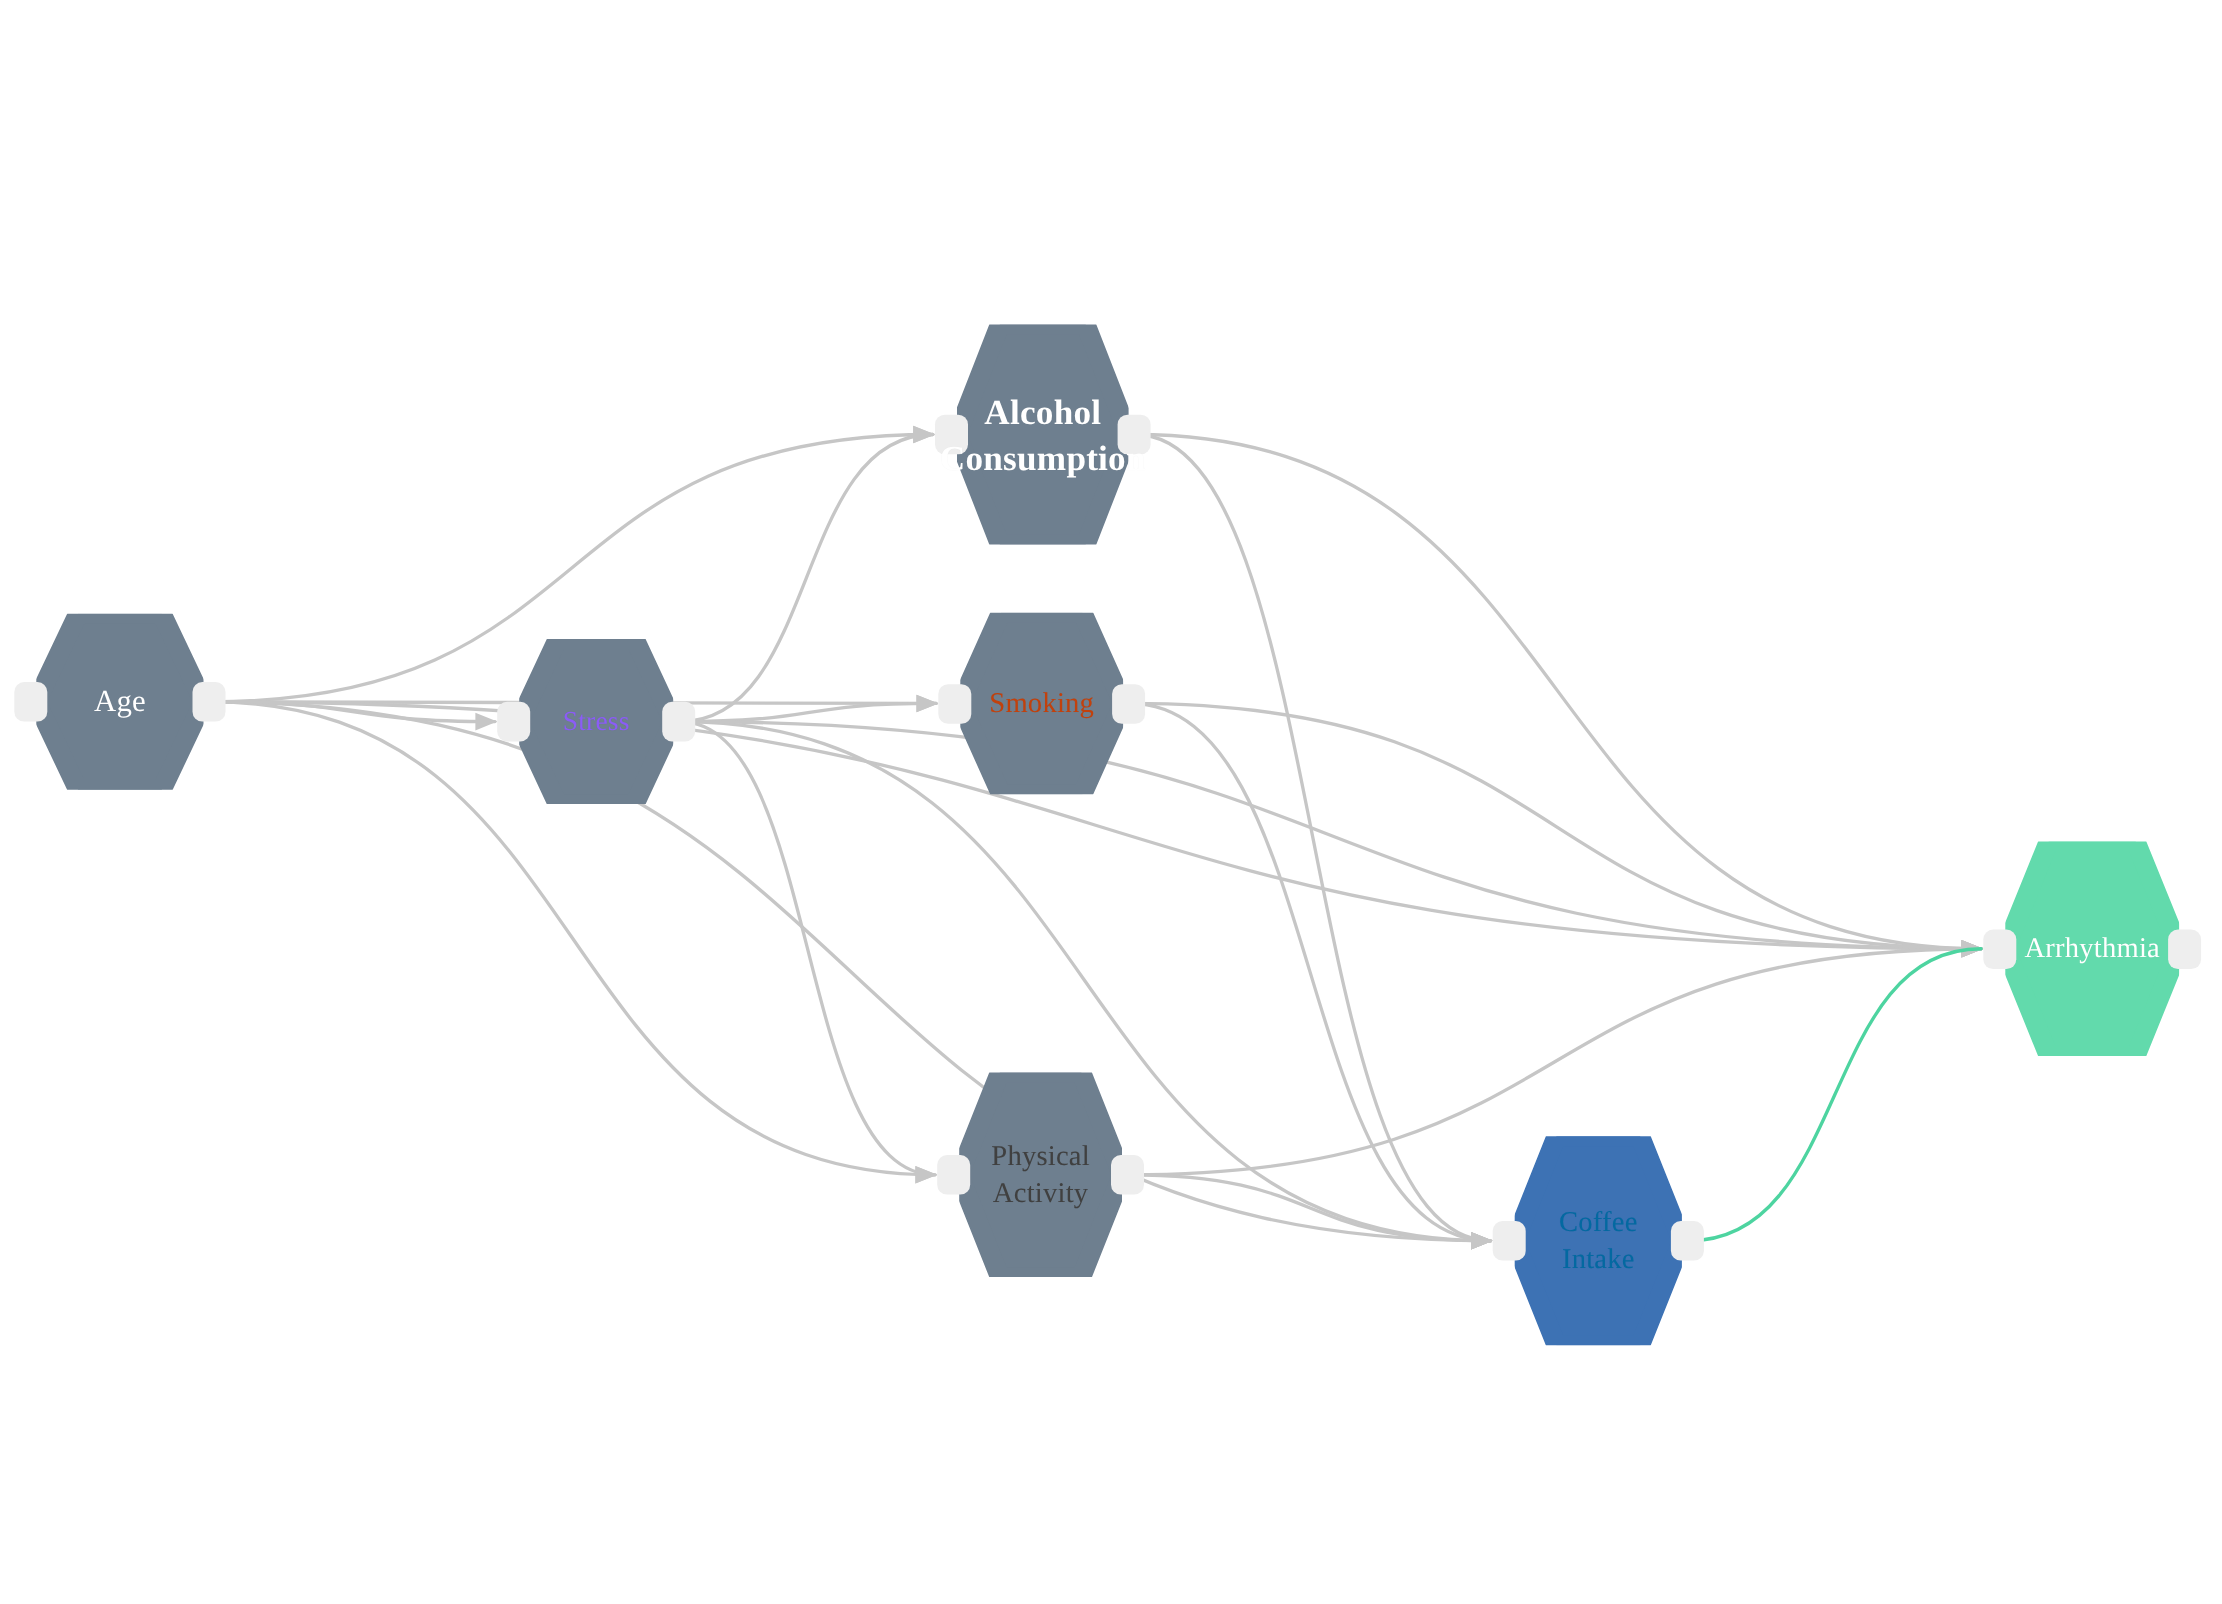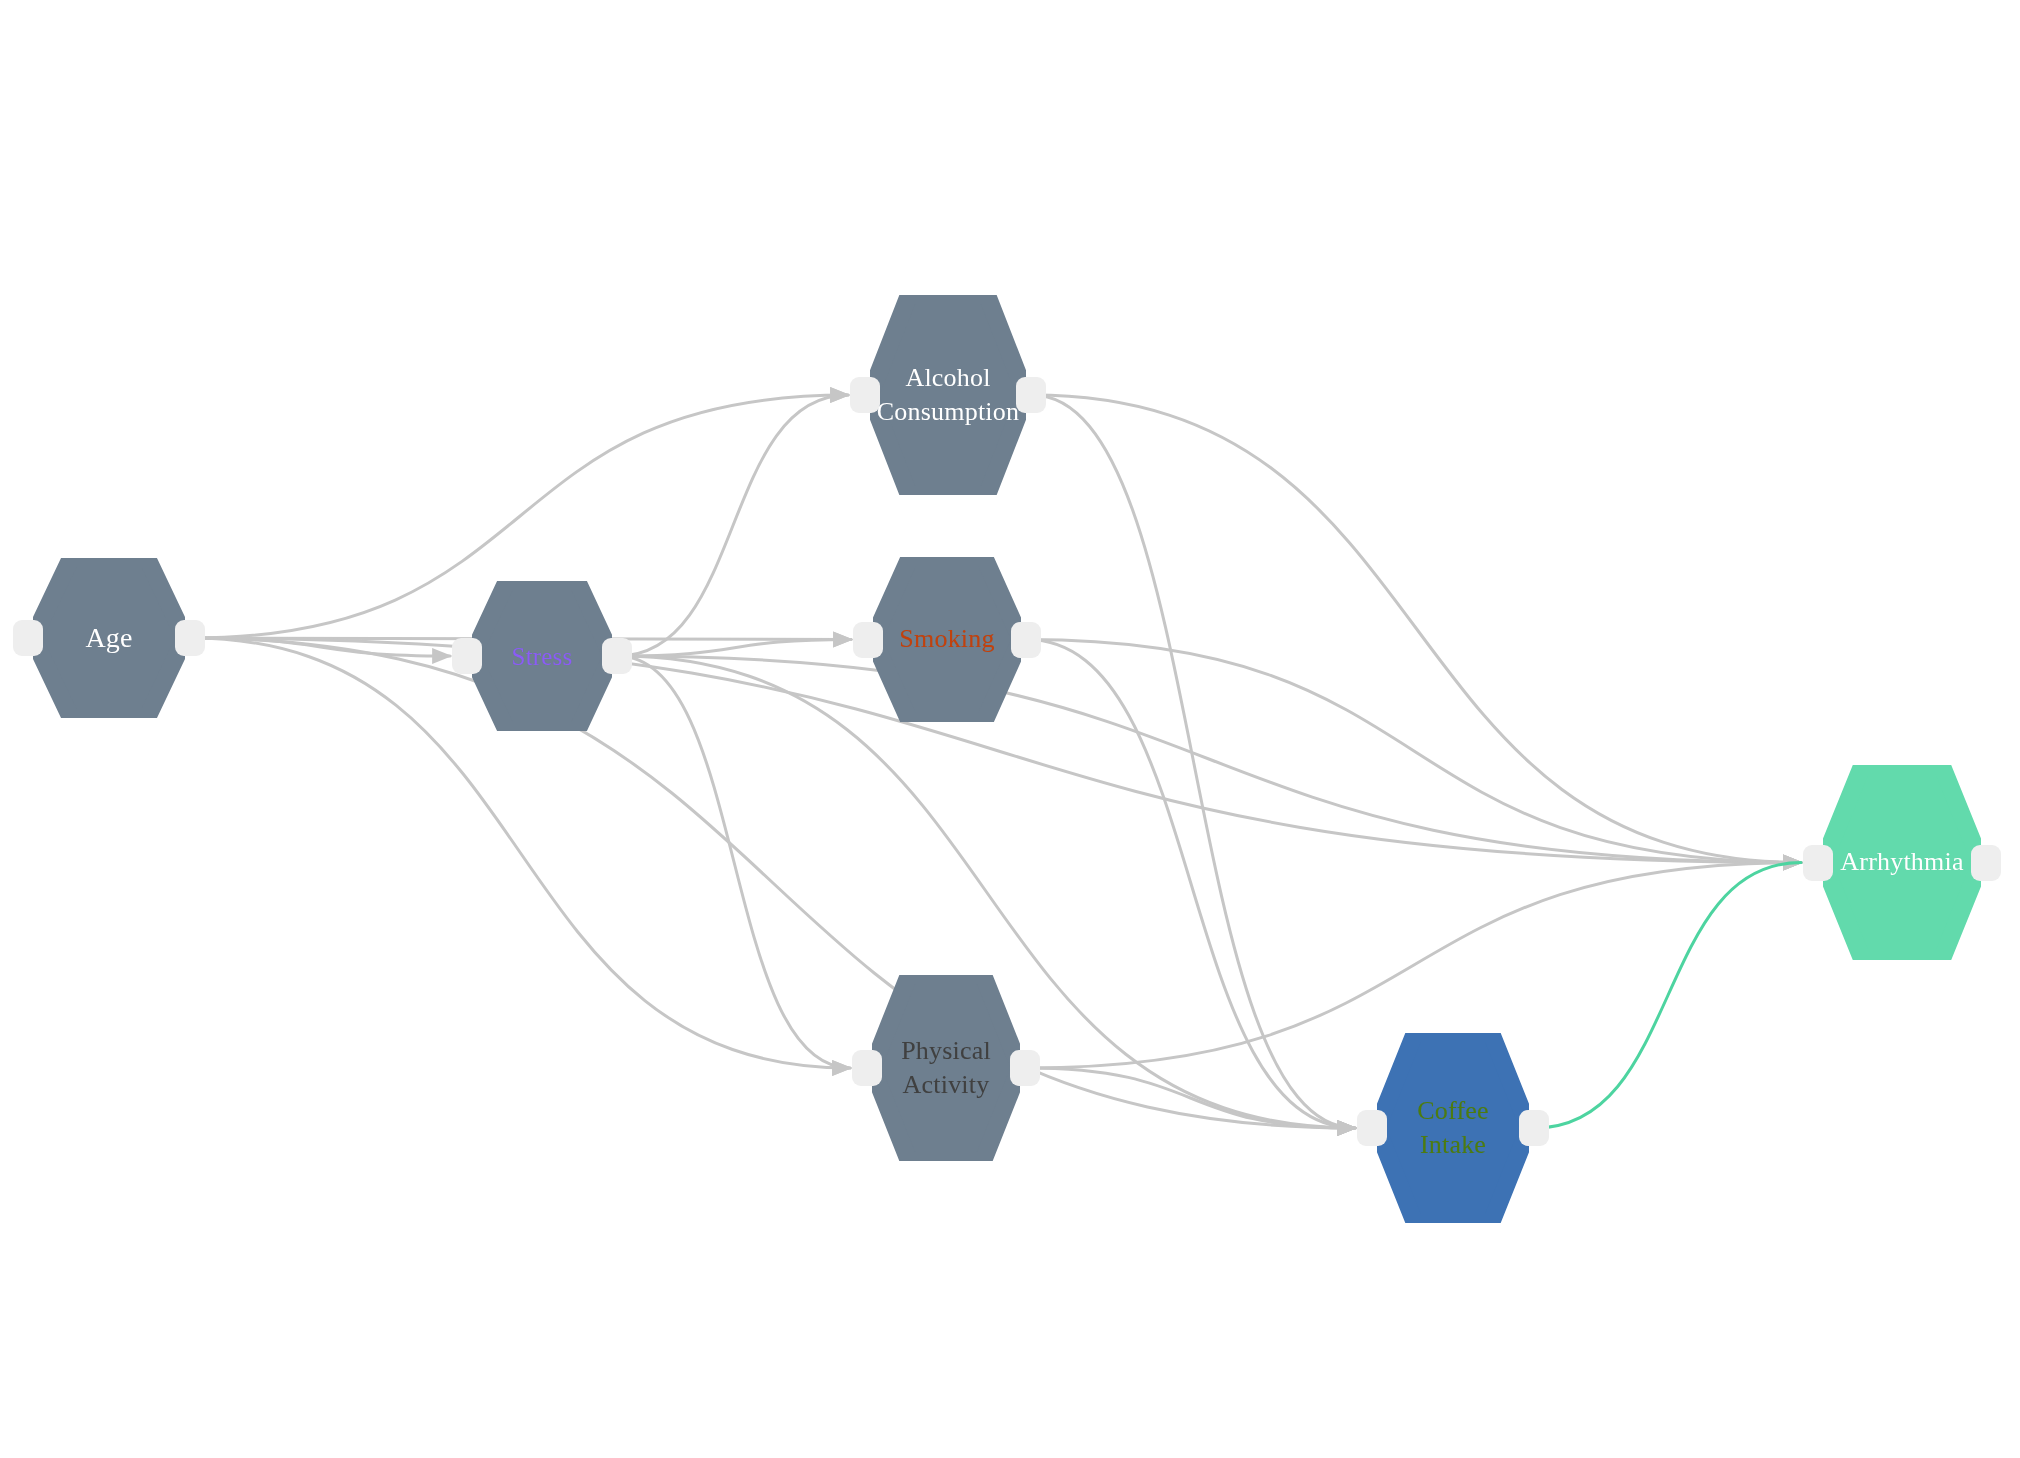--- a/index.html
+++ b/index.html
@@ -109,21 +109,21 @@
         <div class="handle left"></div>
         <div class="handle right"></div>
         <div class="node-label" style="font-size: 25px; color: #8b5cf6;">Stress</div>
       </div>
       <div class="node" style="left: 870px; top: 295px; width: 156px; height: 200px;">
         <svg class="node-shape" viewBox="0 0 156 200">
           <polygon points="39,0 117,0 156,100 117,200 39,200 0,100" fill="#6e7f8f" stroke="#6e7f8f" stroke-width="18" stroke-linejoin="round"></polygon>
         </svg>
         <div class="handle left"></div>
         <div class="handle right"></div>
-        <div class="node-label" style="font-size: 26px; color: rgb(255, 255, 255);">Alcohol
+        <div class="node-label" style="font-size: 32px; color: rgb(255, 255, 255); font-weight: bold;">Alcohol
 Consumption</div>
       </div>
       <div class="node" style="left: 873px; top: 557px; width: 148px; height: 165px;">
         <svg class="node-shape" viewBox="0 0 148 165">
           <polygon points="37,0 111,0 148,82.5 111,165 37,165 0,82.5" fill="#6e7f8f" stroke="#6e7f8f" stroke-width="18" stroke-linejoin="round"></polygon>
         </svg>
         <div class="handle left"></div>
         <div class="handle right"></div>
         <div class="node-label" style="font-size: 26px; color: #c2410c;">Smoking</div>
       </div>
@@ -135,21 +135,21 @@
         <div class="handle right"></div>
         <div class="node-label" style="font-size: 26px; color: #404040;">Physical
 Activity</div>
       </div>
       <div class="node" style="left: 1377px; top: 1033px; width: 152px; height: 190px;">
         <svg class="node-shape" viewBox="0 0 152 190">
           <polygon points="38,0 114,0 152,95 114,190 38,190 0,95" fill="#3d72b4" stroke="#3d72b4" stroke-width="18" stroke-linejoin="round"></polygon>
         </svg>
         <div class="handle left"></div>
         <div class="handle right"></div>
-        <div class="node-label" style="font-size: 26px; color: #4d7c0f;">Coffee
+        <div class="node-label" style="font-size: 26px; color: #0369a1;">Coffee
 Intake</div>
       </div>
       <div class="node" style="left: 1823px; top: 765px; width: 158px; height: 195px;">
         <svg class="node-shape" viewBox="0 0 158 195">
           <polygon points="39.5,0 118.5,0 158,97.5 118.5,195 39.5,195 0,97.5" fill="#62daac" stroke="#62daac" stroke-width="18" stroke-linejoin="round"></polygon>
         </svg>
         <div class="handle left"></div>
         <div class="handle right"></div>
         <div class="node-label" style="font-size: 26px; color: rgb(255, 255, 255);">Arrhythmia</div>
       </div>

